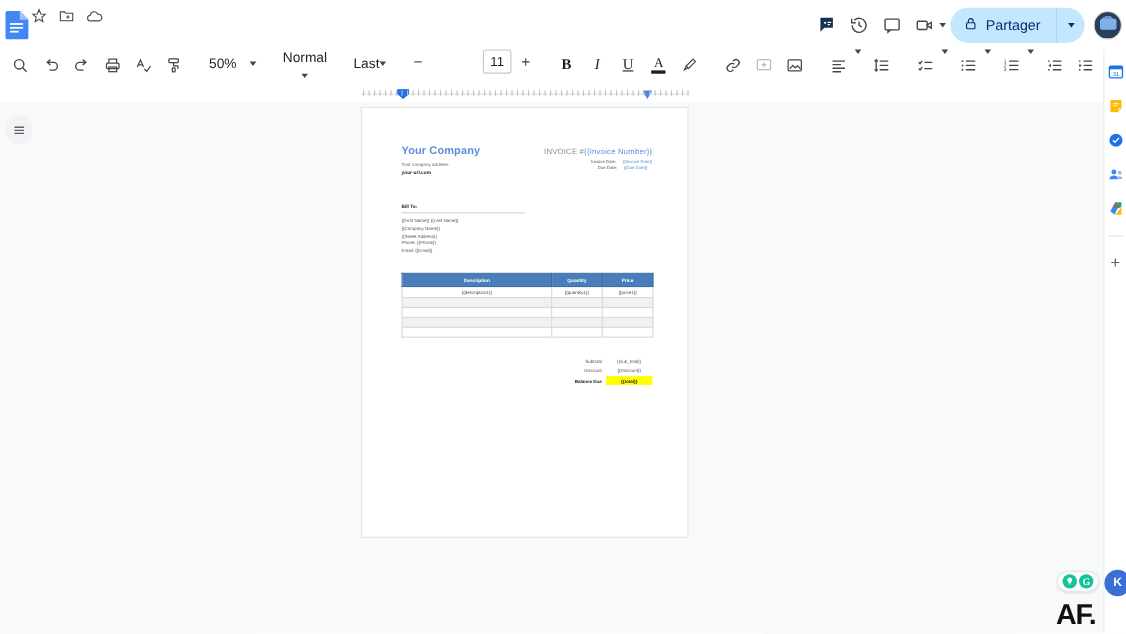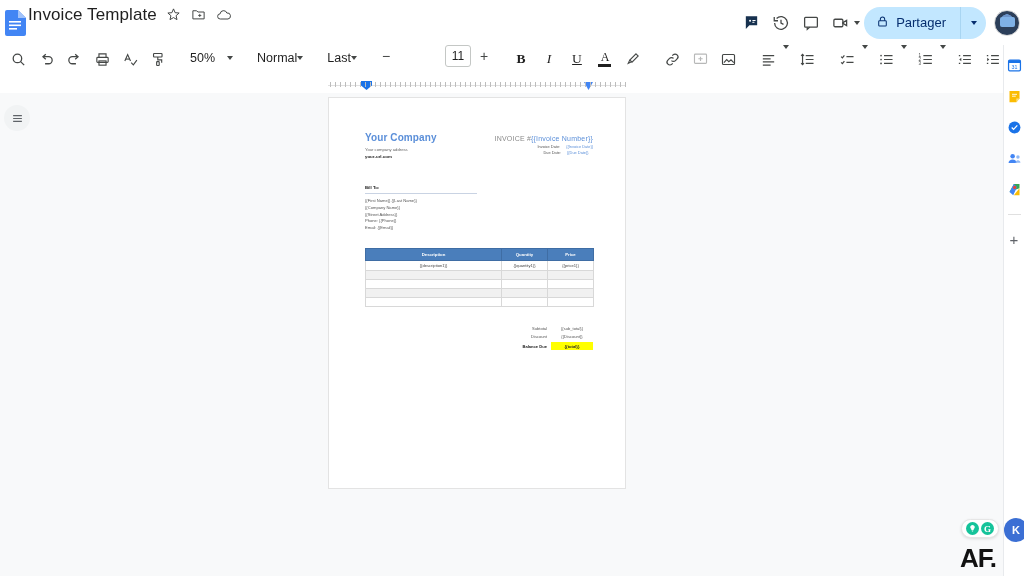--- a/index.html
+++ b/index.html
@@ -54,21 +54,21 @@
   .toolbar {
     position:relative; height:34px; margin:0 8px 0 4px;
     display:flex; align-items:flex-start; gap:0px;
     border-radius:18px;
   }
   .tb { height:28px; min-width:28px; padding:0 4px; border-radius:4px;
         display:flex; align-items:center; justify-content:center; color:#444746; }
   .tb svg { display:block; }
   .tb-sep { width:1px; height:18px; background:#c7c7c7; margin:0 6px; }
   .zoom-sel { display:flex; align-items:center; gap:12px; padding:0 6px; height:26px; border-radius:4px; font-size:12.5px; color:#1f1f1f; }
-  .style-sel { display:flex; align-items:center; justify-content:space-between; width:78px; height:26px; padding:0 6px; border-radius:4px; font-size:12.5px; color:#1f1f1f; }
+  .style-sel { display:flex; align-items:center; justify-content:space-between; width:78px; height:26px; padding:0 6px; border-radius:4px; font-size:12.5px; color:#1f1f1f;flex-direction:column; }
   .font-sel { display:flex; align-items:center; justify-content:space-between; width:68px; height:26px; padding:0 6px; border-radius:4px; font-size:12.5px; color:#1f1f1f; }
   .caret { width:0;height:0;border-left:3.5px solid transparent;border-right:3.5px solid transparent;border-top:4px solid #444746; }
   .fs-box { display:flex; align-items:center; gap:2px; }
   .fs-minus,.fs-plus { width:22px;height:22px; display:flex;align-items:center;justify-content:center; color:#444746; font-size:14px; border-radius:50%;}
   .fs-val { width:26px; height:22px; border:1px solid #c4c7c5; border-radius:3px;
             font-size:12px; display:flex; align-items:center; justify-content:center; color:#1f1f1f;margin-left:46px; }
   .tb-text { font-size:13.5px; color:#1f1f1f; font-family:"Liberation Serif", serif; }
   .tb-disabled { opacity:.38; }
 
   
@@ -179,21 +179,20 @@
         <path d="M3 0h11l8 8v16a2 2 0 0 1-2 2H3a2 2 0 0 1-2-2V2a2 2 0 0 1 2-2z" fill="#4285f4"></path>
         <path d="M14 0l8 8h-8z" fill="#a1c2fa"></path>
         <rect x="5" y="11" width="12" height="1.6" fill="#fff"></rect>
         <rect x="5" y="14.5" width="12" height="1.6" fill="#fff"></rect>
         <rect x="5" y="18" width="8" height="1.6" fill="#fff"></rect>
       </svg>
     </div>
 
     <div class="title-block">
       <div class="title-row">
-        <span class="doc-title">Invoice Template</span>
         <span class="ticon">
           <svg width="15" height="15" viewBox="0 0 24 24" fill="none" stroke="currentColor" stroke-width="1.6">
             <polygon points="12,3 14.6,9.1 21,9.6 16.1,13.9 17.6,20.2 12,16.9 6.4,20.2 7.9,13.9 3,9.6 9.4,9.1"></polygon>
           </svg>
         </span>
         <span class="ticon">
           <svg width="15" height="15" viewBox="0 0 24 24" fill="none" stroke="currentColor" stroke-width="1.6">
             <path d="M3 6h6l2 2h10v11H3z"></path>
             <path d="M14 11v5M11.5 13.5h5" stroke-width="1.5"></path>
           </svg>

